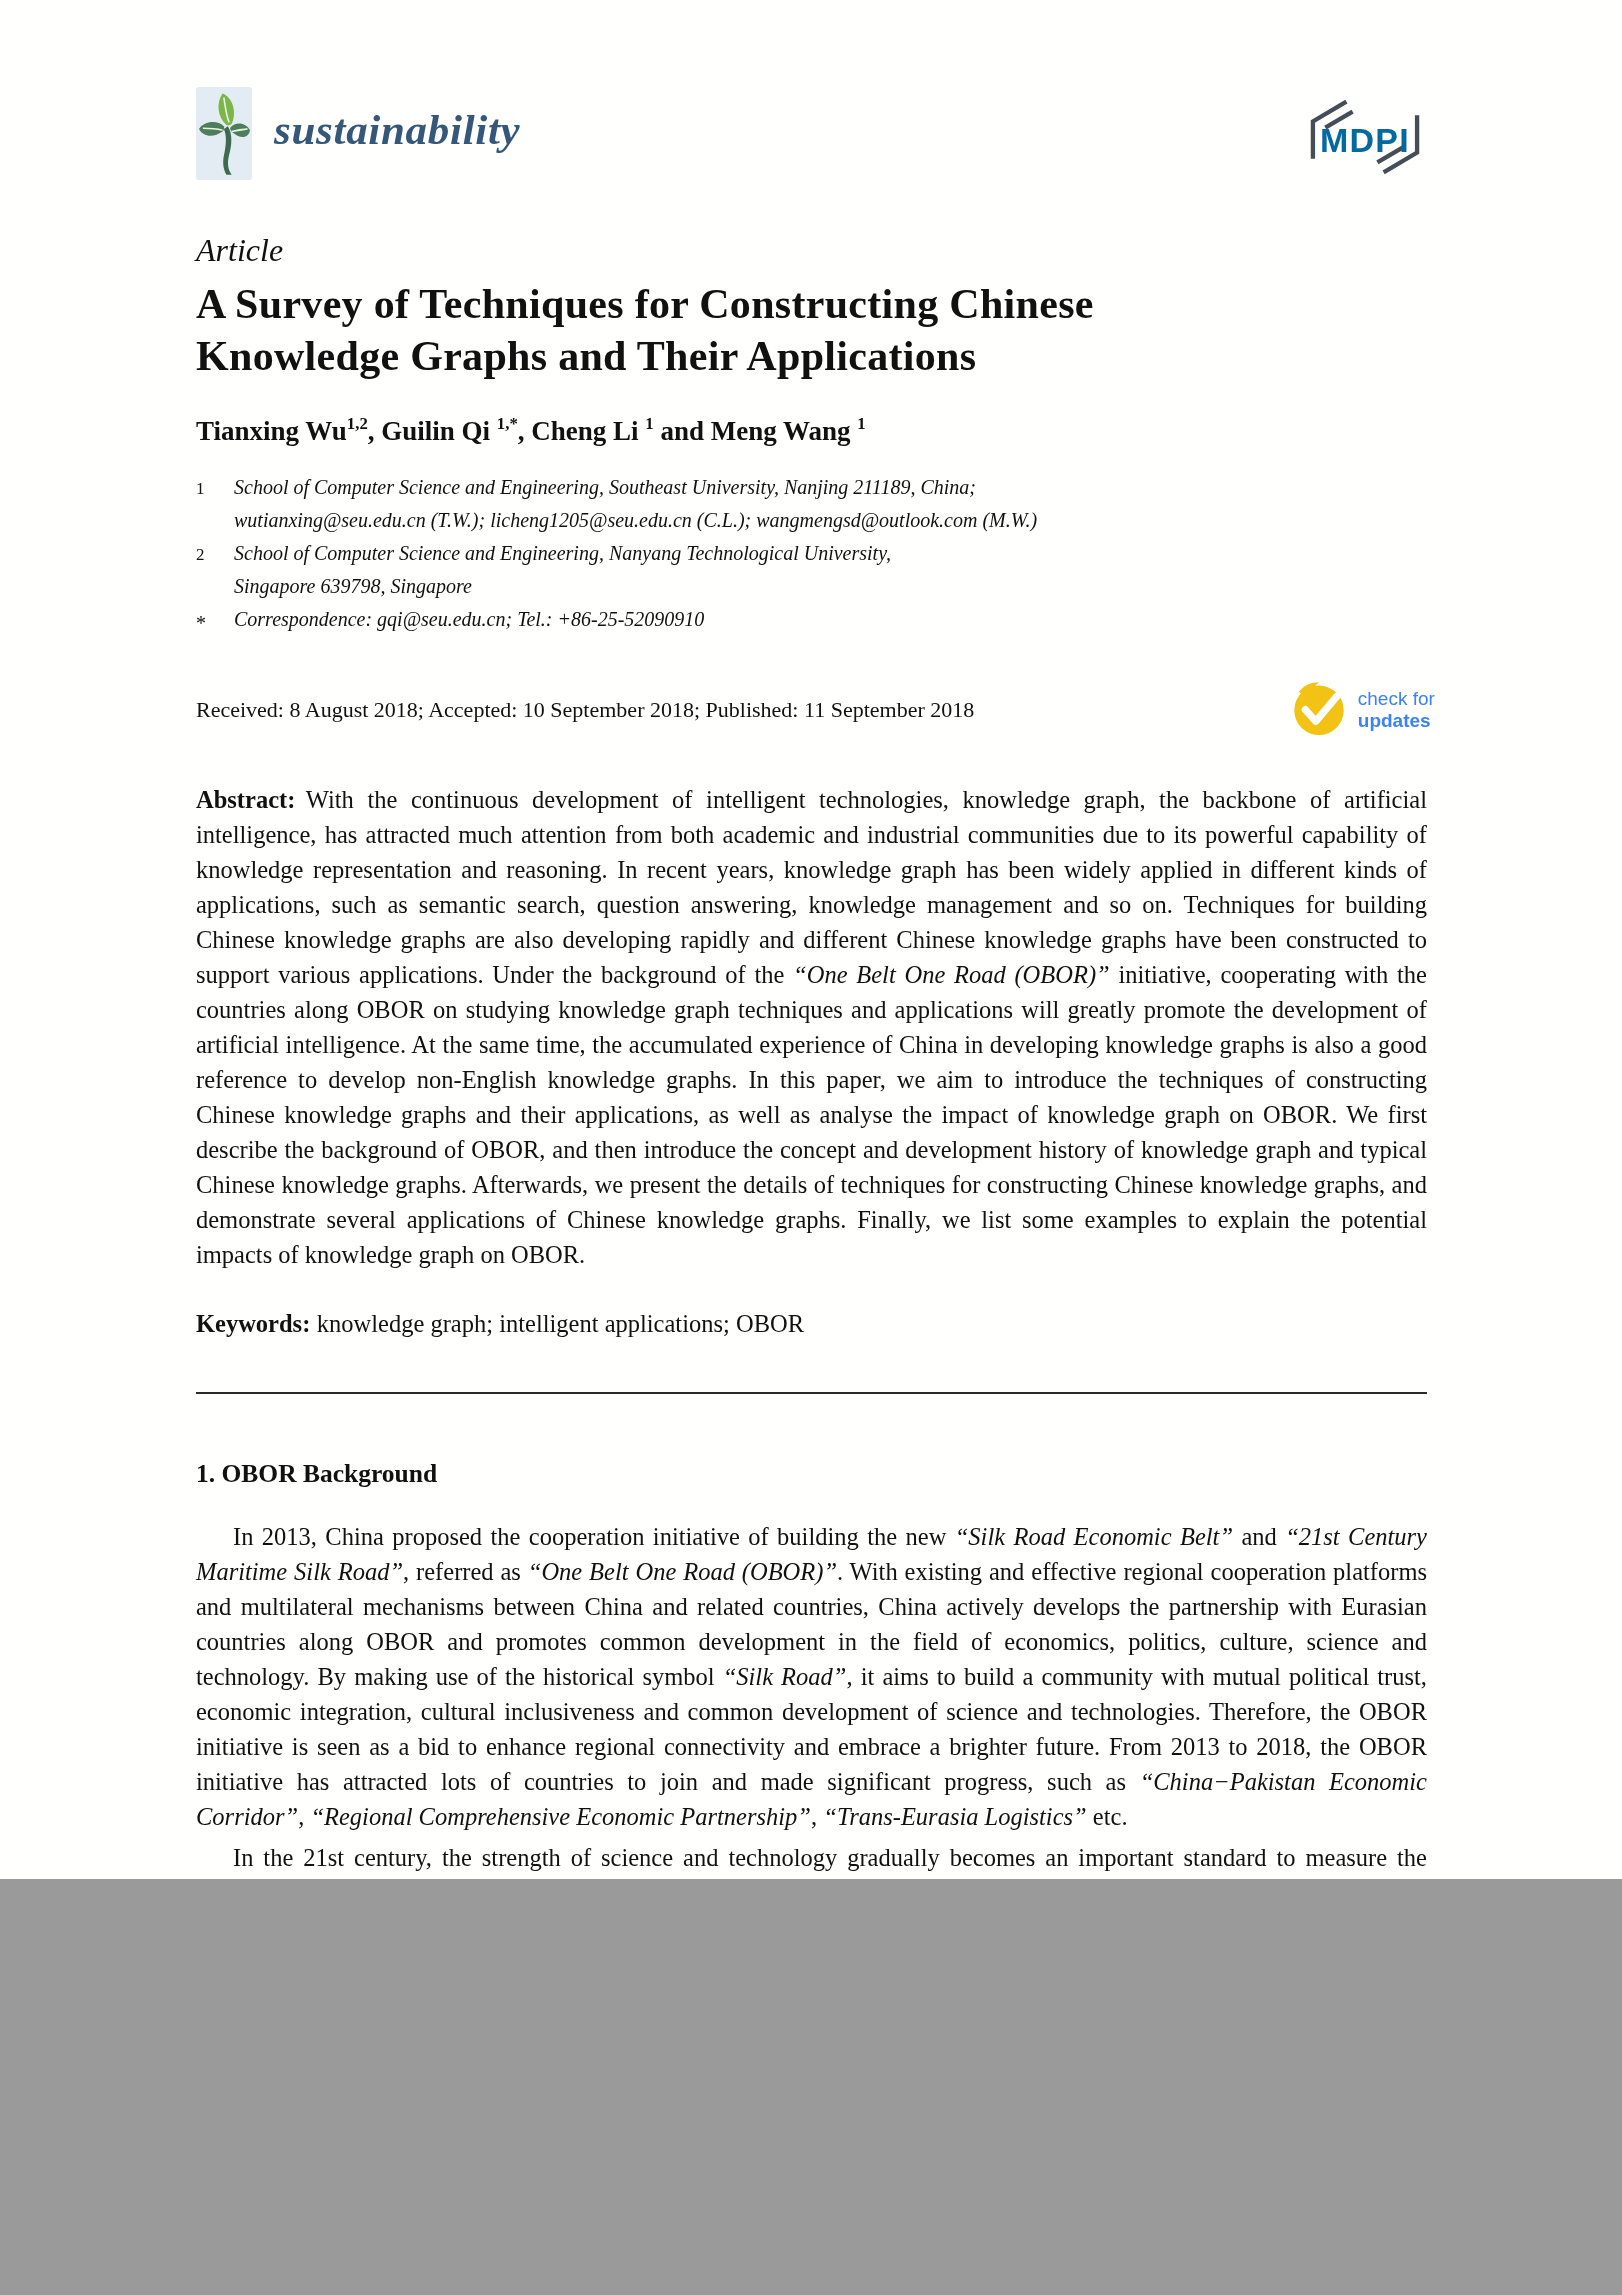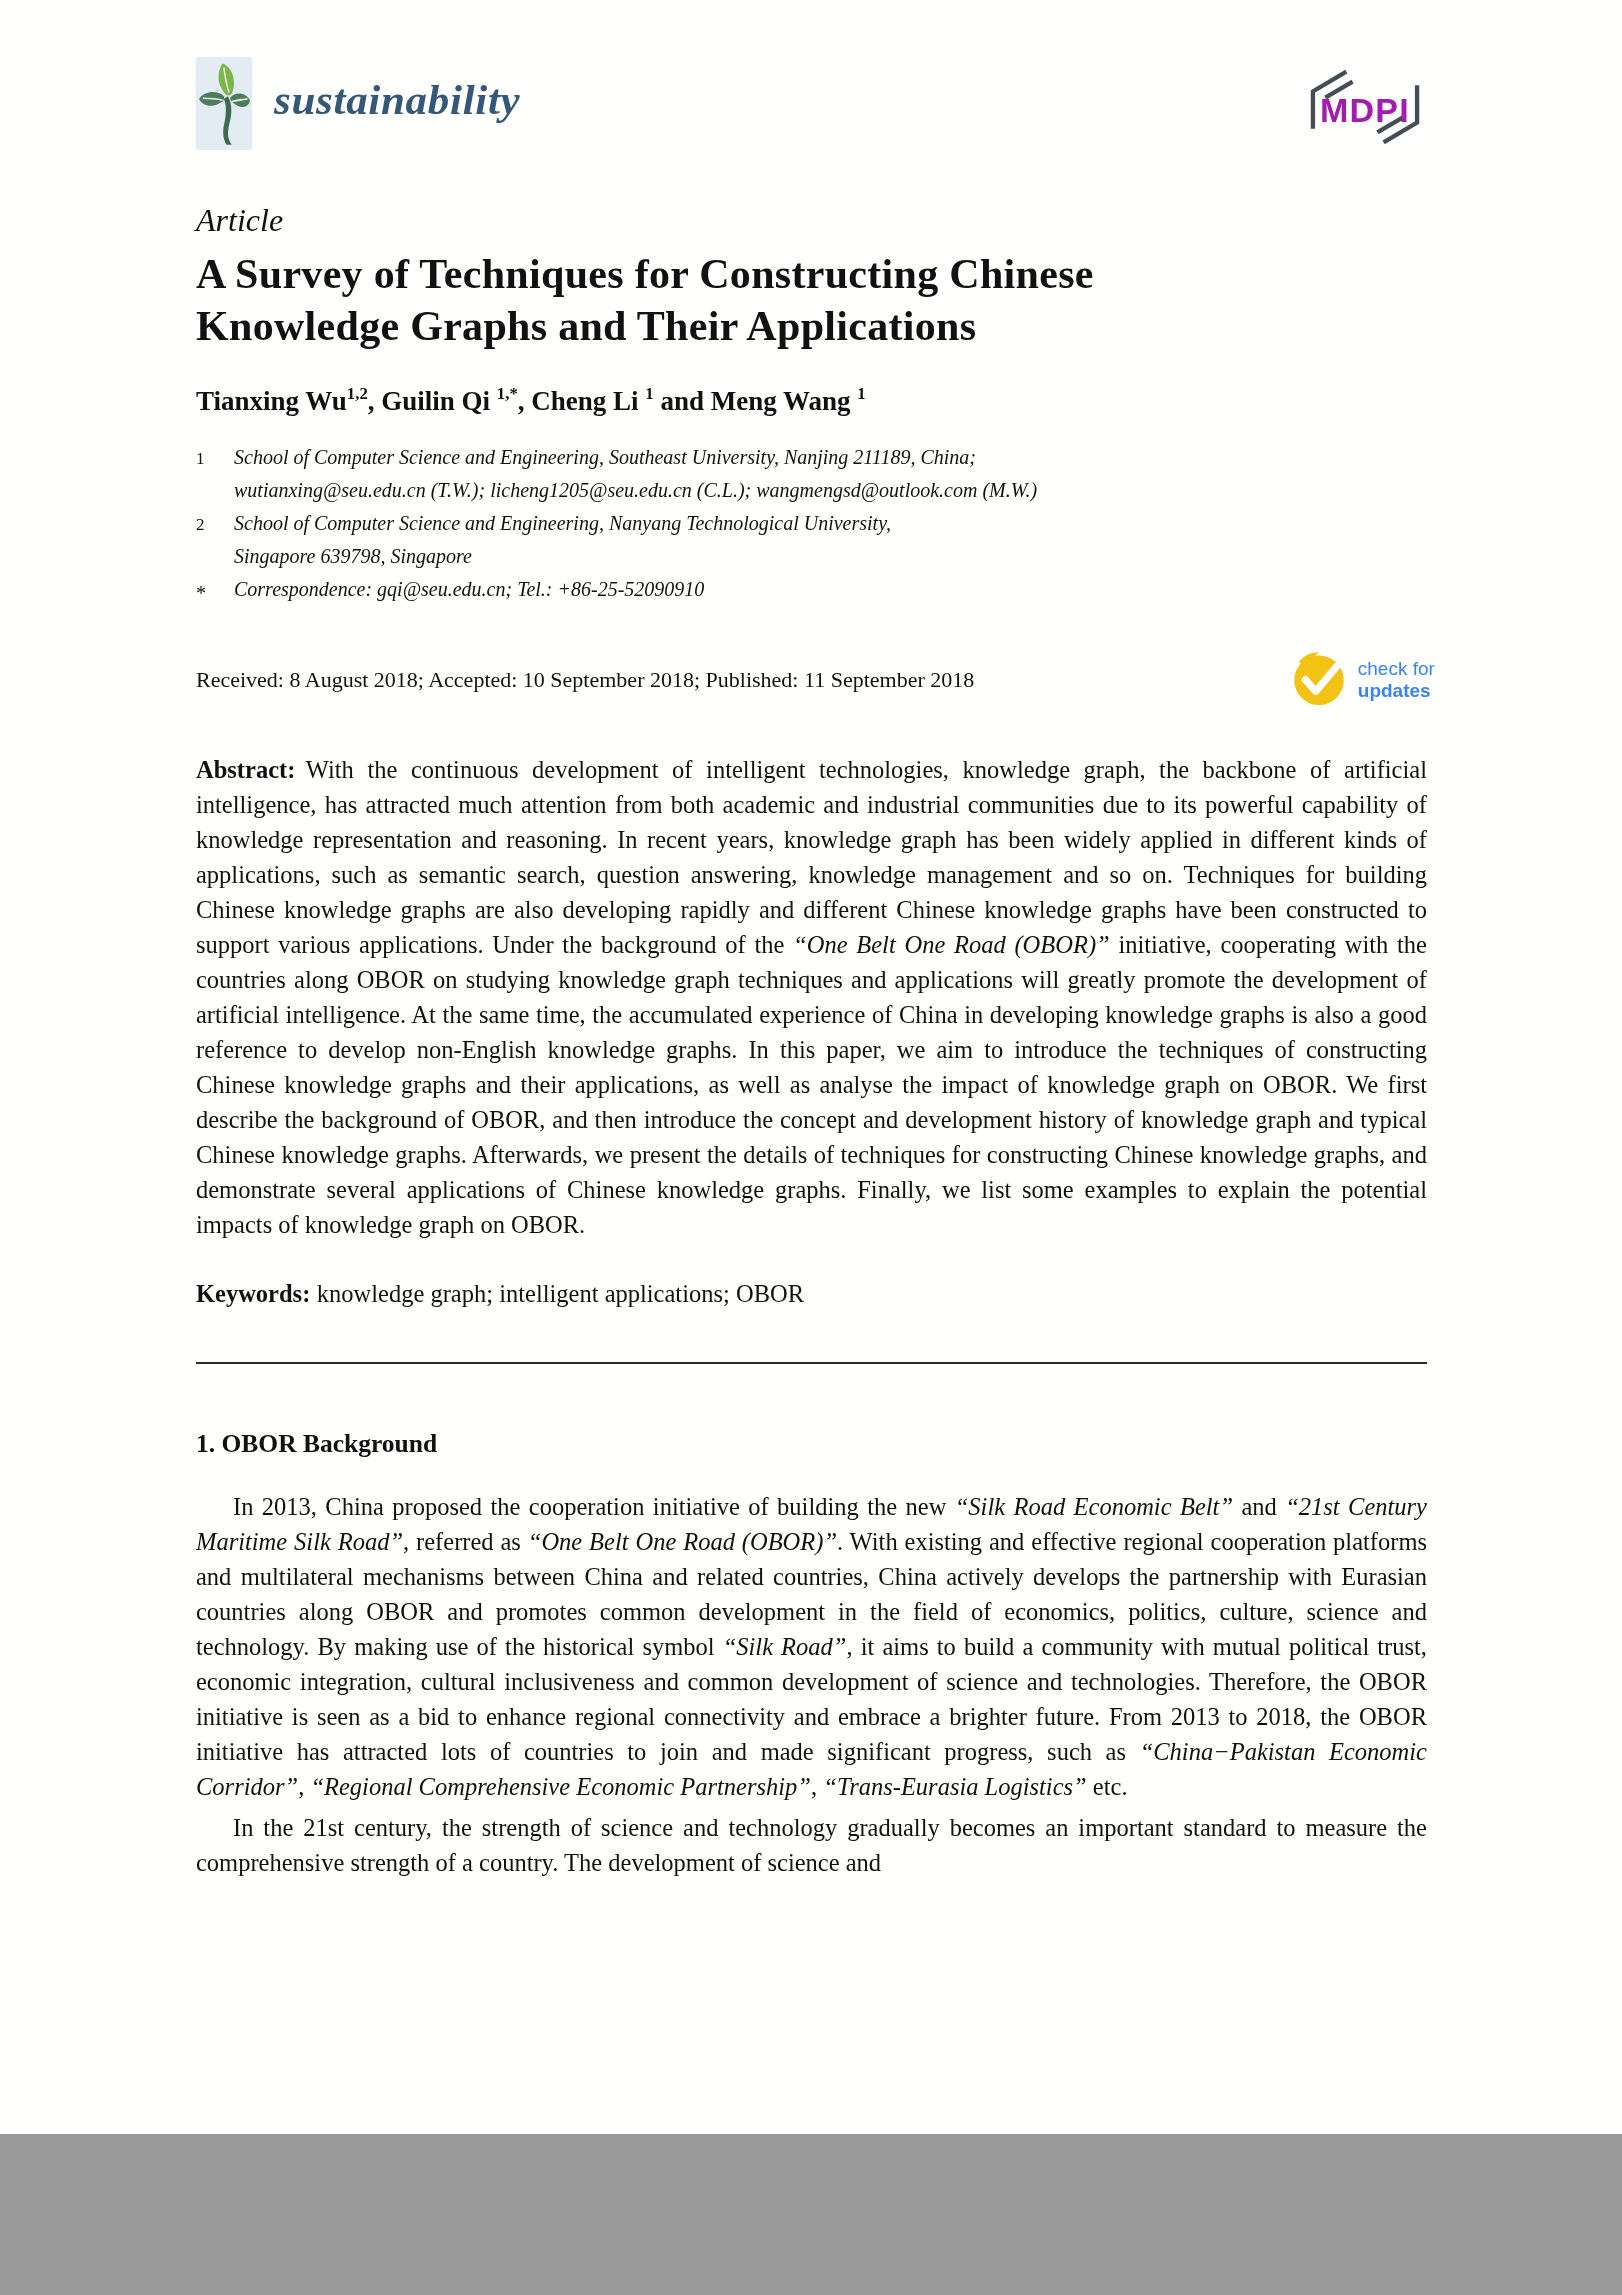--- a/index.html
+++ b/index.html
@@ -1,42 +1,42 @@
 <!DOCTYPE html>
 <html style="font-size:10.5px"><head>
 <meta charset="utf-8">
 <style>
   html,body{margin:0;padding:0;background:#9a9a9a;}
   .page{
     position:relative;
-    width:1623px;height:2134px;
+    width:1623px;height:1879px;
     margin:0 auto;
     background:#fffffe;
     box-sizing:border-box;
-    padding:57px 196px 0 196px;
+    padding:87px 196px 0 196px;
     font-family:"Liberation Serif","DejaVu Serif",serif;
     color:#111;
   }
   .it{font-style:italic;}
   .bd{font-weight:bold;}
   sup{font-size:62%;line-height:0;position:relative;top:-0.05em;}
 
   
   .header-row{display:flex;justify-content:space-between;align-items:flex-start;height:98px;}
   .journal-logo{display:flex;align-items:flex-start;}
   .logo-iconbox{width:56px;height:93px;background:#e4ecf3;border-radius:2.6px;display:flex;align-items:center;justify-content:center;}
   .logo-word{
     font-size:43px;font-weight:bold;font-style:italic;
     color:#35587a;margin-left:22px;margin-top:18.3px;letter-spacing:0.7px;
   }
   .mdpi-logo{position:relative;width:124px;height:86px;margin-top:6.5px;}
   .mdpi-text{
     position:absolute;left:50%;top:54%;transform:translate(-50%,-50%);
     font-family:"Liberation Sans","DejaVu Sans",sans-serif;
-    font-weight:bold;font-size:34px;letter-spacing:1.3px;color:#a21caf;
+    font-weight:bold;font-size:34px;letter-spacing:1.3px;color:#0369a1;
   }
 
   
   .article-type{margin-top:47px;font-size:32px;font-style:italic;}
   .title{margin-top:9.2px;font-size:42px;line-height:52px;font-weight:bold;letter-spacing:0.3px;}
   .authors{margin-top:34px;font-size:27px;font-weight:bold;}
   .affiliations{margin-top:23.6px;font-size:20px;line-height:33px;}
   .aff-row{display:flex;}
   .aff-marker{width:38px;flex:0 0 38px;font-size:17px;padding-top:1.3px;}
   .aff-marker.star{font-size:20px;padding-top:3.9px;}

